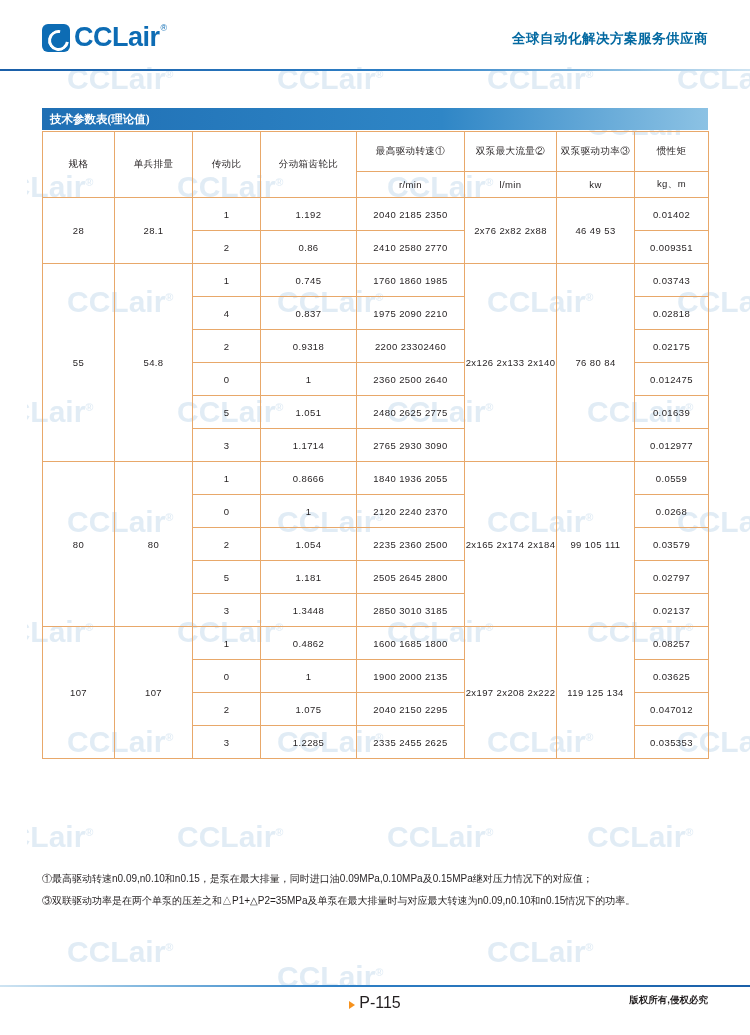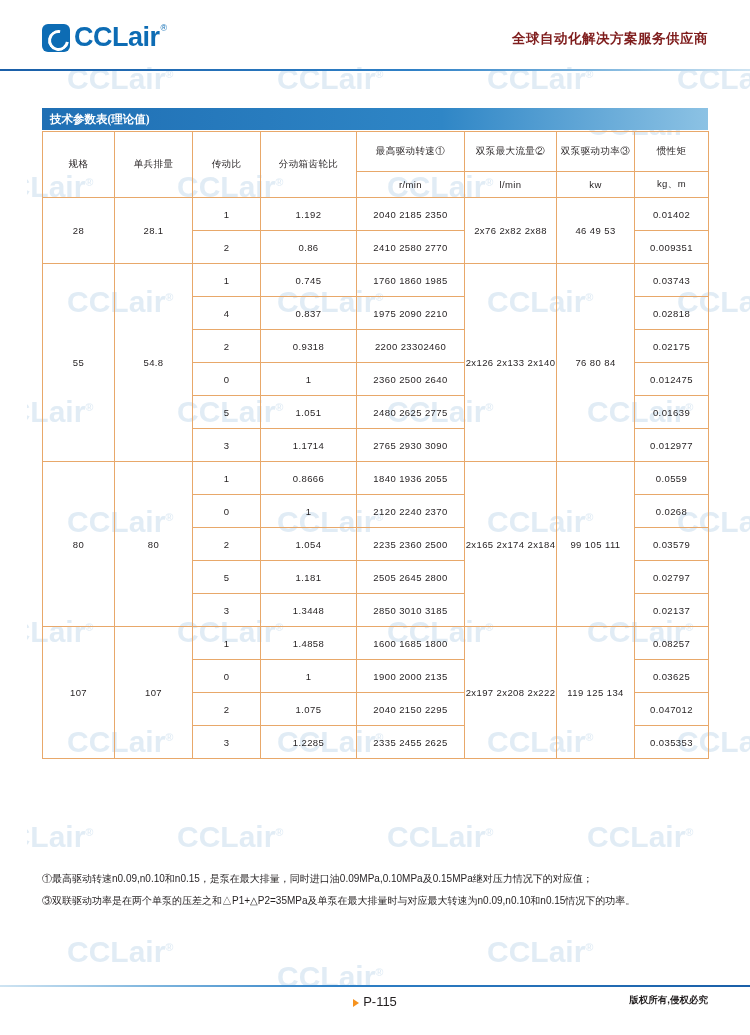--- a/index.html
+++ b/index.html
@@ -40,21 +40,21 @@
     font-size:27px; font-weight:bold; color:#0d6cb4;
     letter-spacing:-0.5px;
     font-family:"Liberation Sans", sans-serif;
   }
   .logo-reg {
     font-size:9px; color:#0d6cb4; vertical-align:top;
     position:relative; top:-10px; left:1px;
   }
   .header-slogan {
     position:absolute; right:42px; top:30px;
-    font-size:13.5px; font-weight:bold; color:#7f1d1d;
+    font-size:13.5px; font-weight:bold; color:#0369a1;
     letter-spacing:0.5px;
   }
   .header-rule {
     position:absolute; left:0; top:69px; width:750px; height:2px;
     background:linear-gradient(to right,#1a5fa8 0%, #2f80c6 55%, #7fb6de 80%, #cfe4f2 100%);
   }
 
   
   .title-bar {
     position:absolute; left:42px; top:108px; width:666px; height:22px;
@@ -103,21 +103,21 @@
   .notes div { white-space:nowrap; }
 
   
   .footer-rule {
     position:absolute; left:0; top:985px; width:750px; height:2px;
     background:linear-gradient(to right,#cfe4f2 0%, #7fb6de 20%, #2f80c6 45%, #1a5fa8 100%);
   }
   .page-num {
     position:absolute; left:0; top:994px; width:750px;
     text-align:center;
-    font-size:13px; color:#231f20;
+    font-size:16px; color:#231f20;
   }
   .page-num .tri {
     display:inline-block;
     width:0; height:0;
     border-left:6px solid #f6921e;
     border-top:4px solid transparent;
     border-bottom:4px solid transparent;
     margin-right:4px;
     position:relative; top:1px;
   }
@@ -324,21 +324,21 @@
       <td>3</td>
       <td>1.3448</td>
       <td>2850 3010 3185</td>
       <td>0.02137</td>
     </tr>
 
     <tr>
       <td rowspan="4">107</td>
       <td rowspan="4">107</td>
       <td>1</td>
-      <td>1.4858</td>
+      <td>0.4862</td>
       <td>1600 1685 1800</td>
       <td rowspan="4">2x197  2x208  2x222</td>
       <td rowspan="4">119 125 134</td>
       <td>0.08257</td>
     </tr>
     <tr>
       <td>0</td>
       <td>1</td>
       <td>1900 2000 2135</td>
       <td>0.03625</td>

